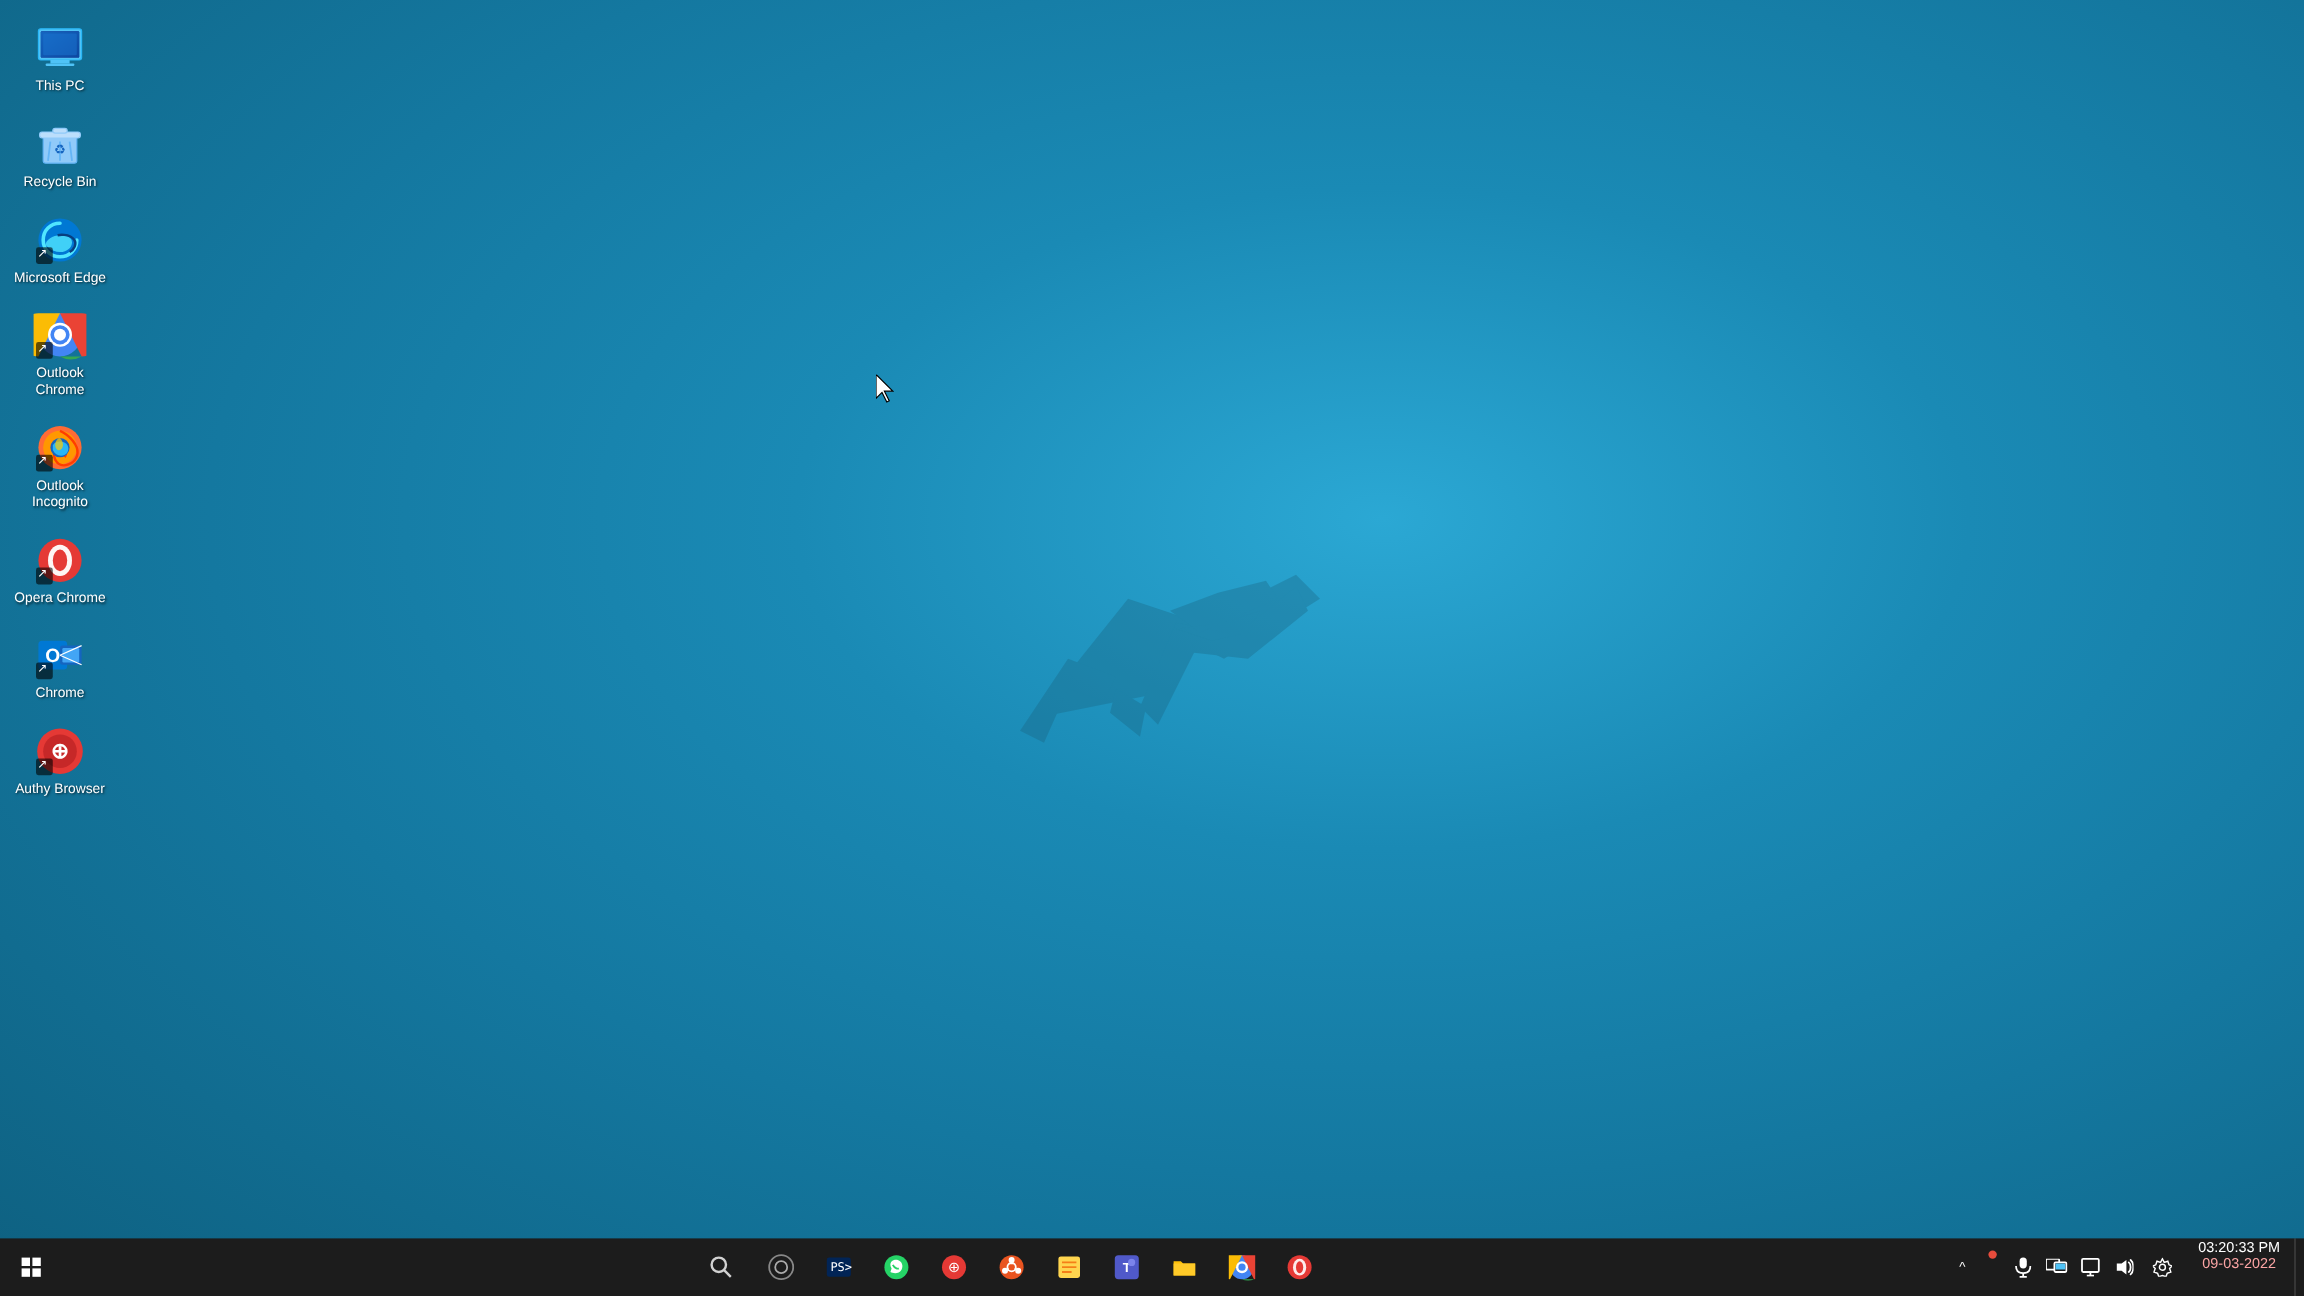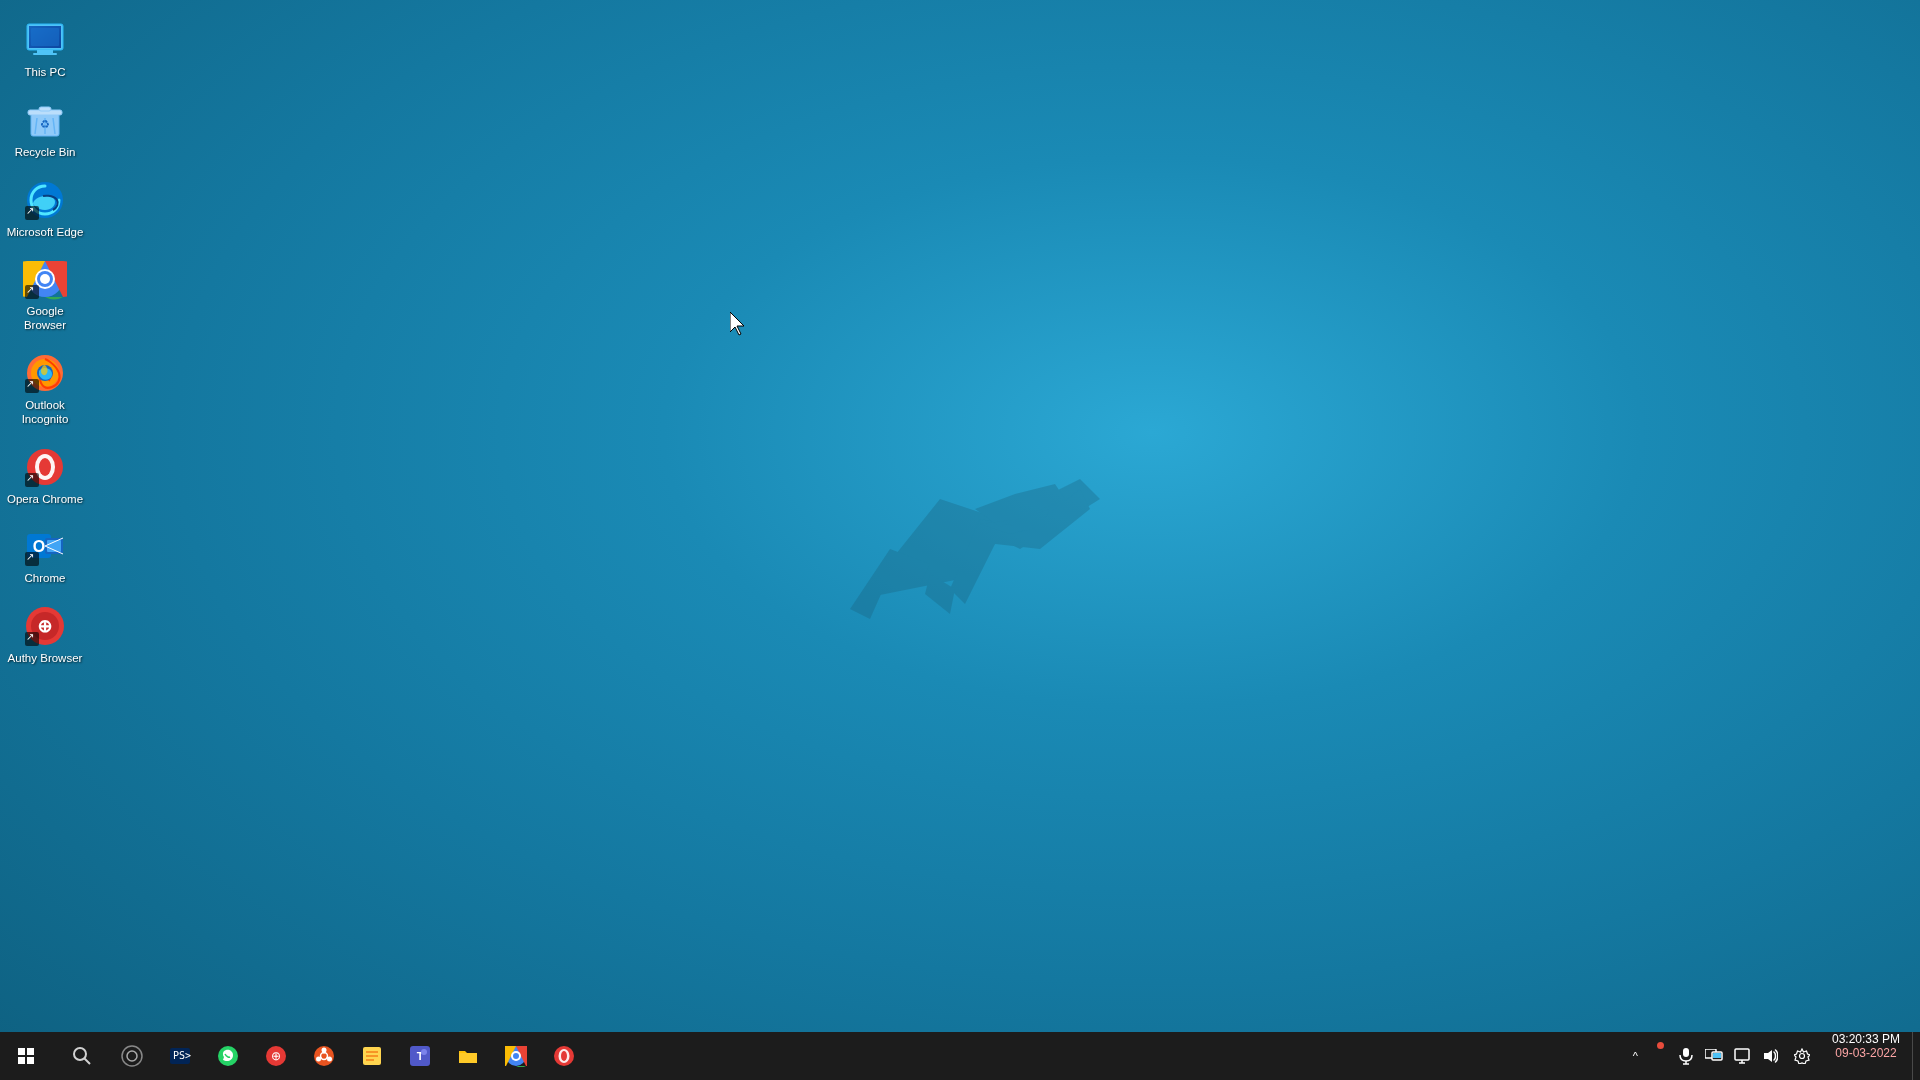--- a/index.html
+++ b/index.html
@@ -34,20 +34,21 @@
     }
 
     
     .desktop-icons {
       position: absolute;
       top: 10px;
       left: 0;
       width: 100px;
       display: flex;
       flex-direction: column;
+      align-items: center;
       gap: 0;
     }
 
     .desktop-icon {
       display: flex;
       flex-direction: column;
       align-items: center;
       width: 90px;
       padding: 8px 4px;
       border-radius: 4px;
@@ -108,21 +109,21 @@
       display: flex;
       align-items: center;
       height: 100%;
     }
 
     .taskbar-center {
       display: flex;
       align-items: center;
       height: 100%;
       flex: 1;
-      justify-content: flex-start;
+      justify-content: center;
       padding-left: 4px;
     }
 
     .taskbar-right {
       display: flex;
       align-items: center;
       height: 100%;
       padding-right: 0;
     }
 
@@ -335,21 +336,21 @@
           <path d="M22 4 L4 4 A18 18 0 0 0 4 40 Z" fill="#fbbc05"></path>
           <path d="M4 40 L22 40 A18 18 0 0 0 40 40 Z" fill="#34a853"></path>
 
           <circle cx="22" cy="22" r="10" fill="white"></circle>
           <circle cx="22" cy="22" r="8" fill="#4285f4"></circle>
 
           <circle cx="22" cy="22" r="5" fill="white"></circle>
         </svg>
         <div class="shortcut-arrow"></div>
       </div>
-      <span class="icon-label">Google Browser</span>
+      <span class="icon-label">Outlook Chrome</span>
     </div>
 
     <div class="desktop-icon">
       <div class="icon-img" style="position:relative">
         <svg width="44" height="44" viewBox="0 0 44 44">
           <circle cx="22" cy="22" r="18" fill="#ff6b35"></circle>
           <circle cx="22" cy="22" r="14" fill="#ff9800"></circle>
 
           <path d="M22 8 C22 8 32 12 36 22 C38 28 35 34 29 36 C24 38 20 36 18 32 C16 28 18 22 22 22 C26 22 28 26 26 30" stroke="#ff3d00" stroke-width="2" fill="none"></path>
 

